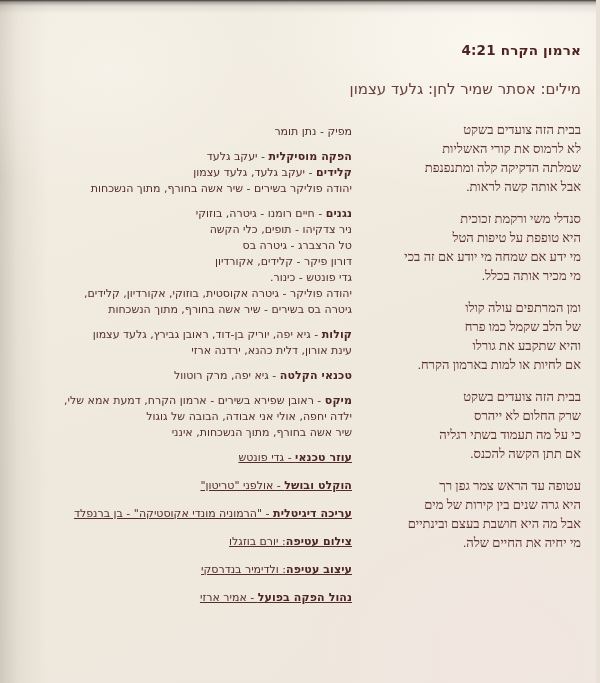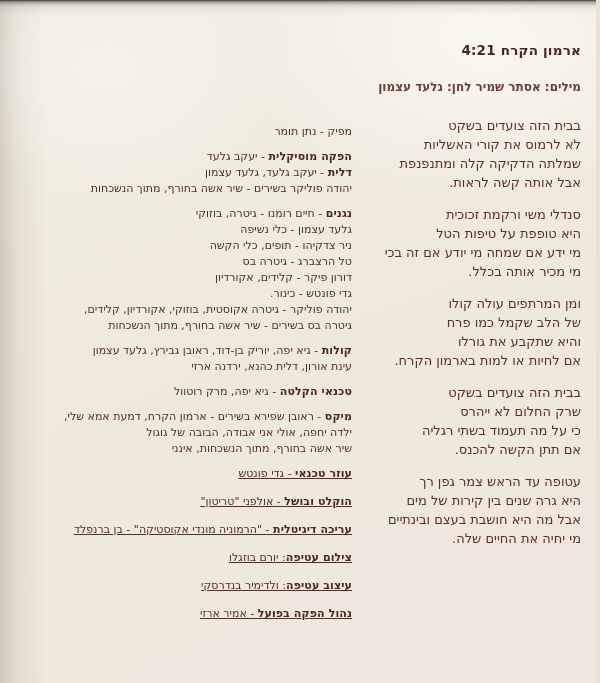--- a/index.html
+++ b/index.html
@@ -20,25 +20,25 @@
   }
   
   .lyrics-col{
     position:absolute;top:42px;right:15px;width:280px;
     text-align:right;color:#5c2f2b;
   }
   .song-title{
     font-size:13.5px;font-weight:bold;color:#4d2421;letter-spacing:.2px;
   }
   .song-meta{
-    margin-top:22px;font-size:12px;color:#69403a;font-weight:bold;
+    margin-top:22px;font-size:15px;color:#69403a;
   }
   .stanzas{margin-top:22px;}
   .stanza{margin-bottom:13px;}
-  .lyric-line{font-size:13px;line-height:19px;}
+  .lyric-line{font-size:13px;line-height:19px;font-family:Liberation Serif, serif;}
   
   .credits-col{
     position:absolute;top:124px;right:244px;left:6px;
     text-align:right;color:#552e2a;
   }
   .credit-group{margin-bottom:9px;}
   .credit-group.wide{margin-bottom:12px;text-decoration:underline;}
   .credit-line{font-size:11px;line-height:16px;}
   .credit-line b{color:#4c2623;letter-spacing:.1px;}
 </style>
@@ -86,26 +86,25 @@
         </div>
       </div>
   </div>
 
   <div class="credits-col">
       <div class="credit-group">
         <div class="credit-line">מפיק - נתן תומר</div>
       </div>
       <div class="credit-group">
         <div class="credit-line"><b>הפקה מוסיקלית</b> - יעקב גלעד</div>
-        <div class="credit-line"><b>דלית</b> - יעקב גלעד, גלעד עצמון</div>
+        <div class="credit-line"><b>קלידים</b> - יעקב גלעד, גלעד עצמון</div>
         <div class="credit-line">יהודה פוליקר בשירים - שיר אשה בחורף, מתוך הנשכחות</div>
       </div>
       <div class="credit-group">
         <div class="credit-line"><b>נגנים</b> - חיים רומנו - גיטרה, בוזוקי</div>
-        <div class="credit-line">גלעד עצמון - כלי נשיפה</div>
         <div class="credit-line">ניר צדקיהו - תופים, כלי הקשה</div>
         <div class="credit-line">טל הרצברג - גיטרה בס</div>
         <div class="credit-line">דורון פיקר - קלידים, אקורדיון</div>
         <div class="credit-line">גדי פונטש - כינור.</div>
         <div class="credit-line">יהודה פוליקר - גיטרה אקוסטית, בוזוקי, אקורדיון, קלידים,</div>
         <div class="credit-line">גיטרה בס בשירים - שיר אשה בחורף, מתוך הנשכחות</div>
       </div>
       <div class="credit-group">
         <div class="credit-line"><b>קולות</b> - גיא יפה, יוריק בן-דוד, ראובן גבירץ, גלעד עצמון</div>
         <div class="credit-line">עינת אורון, דלית כהנא, ירדנה ארזי</div>

